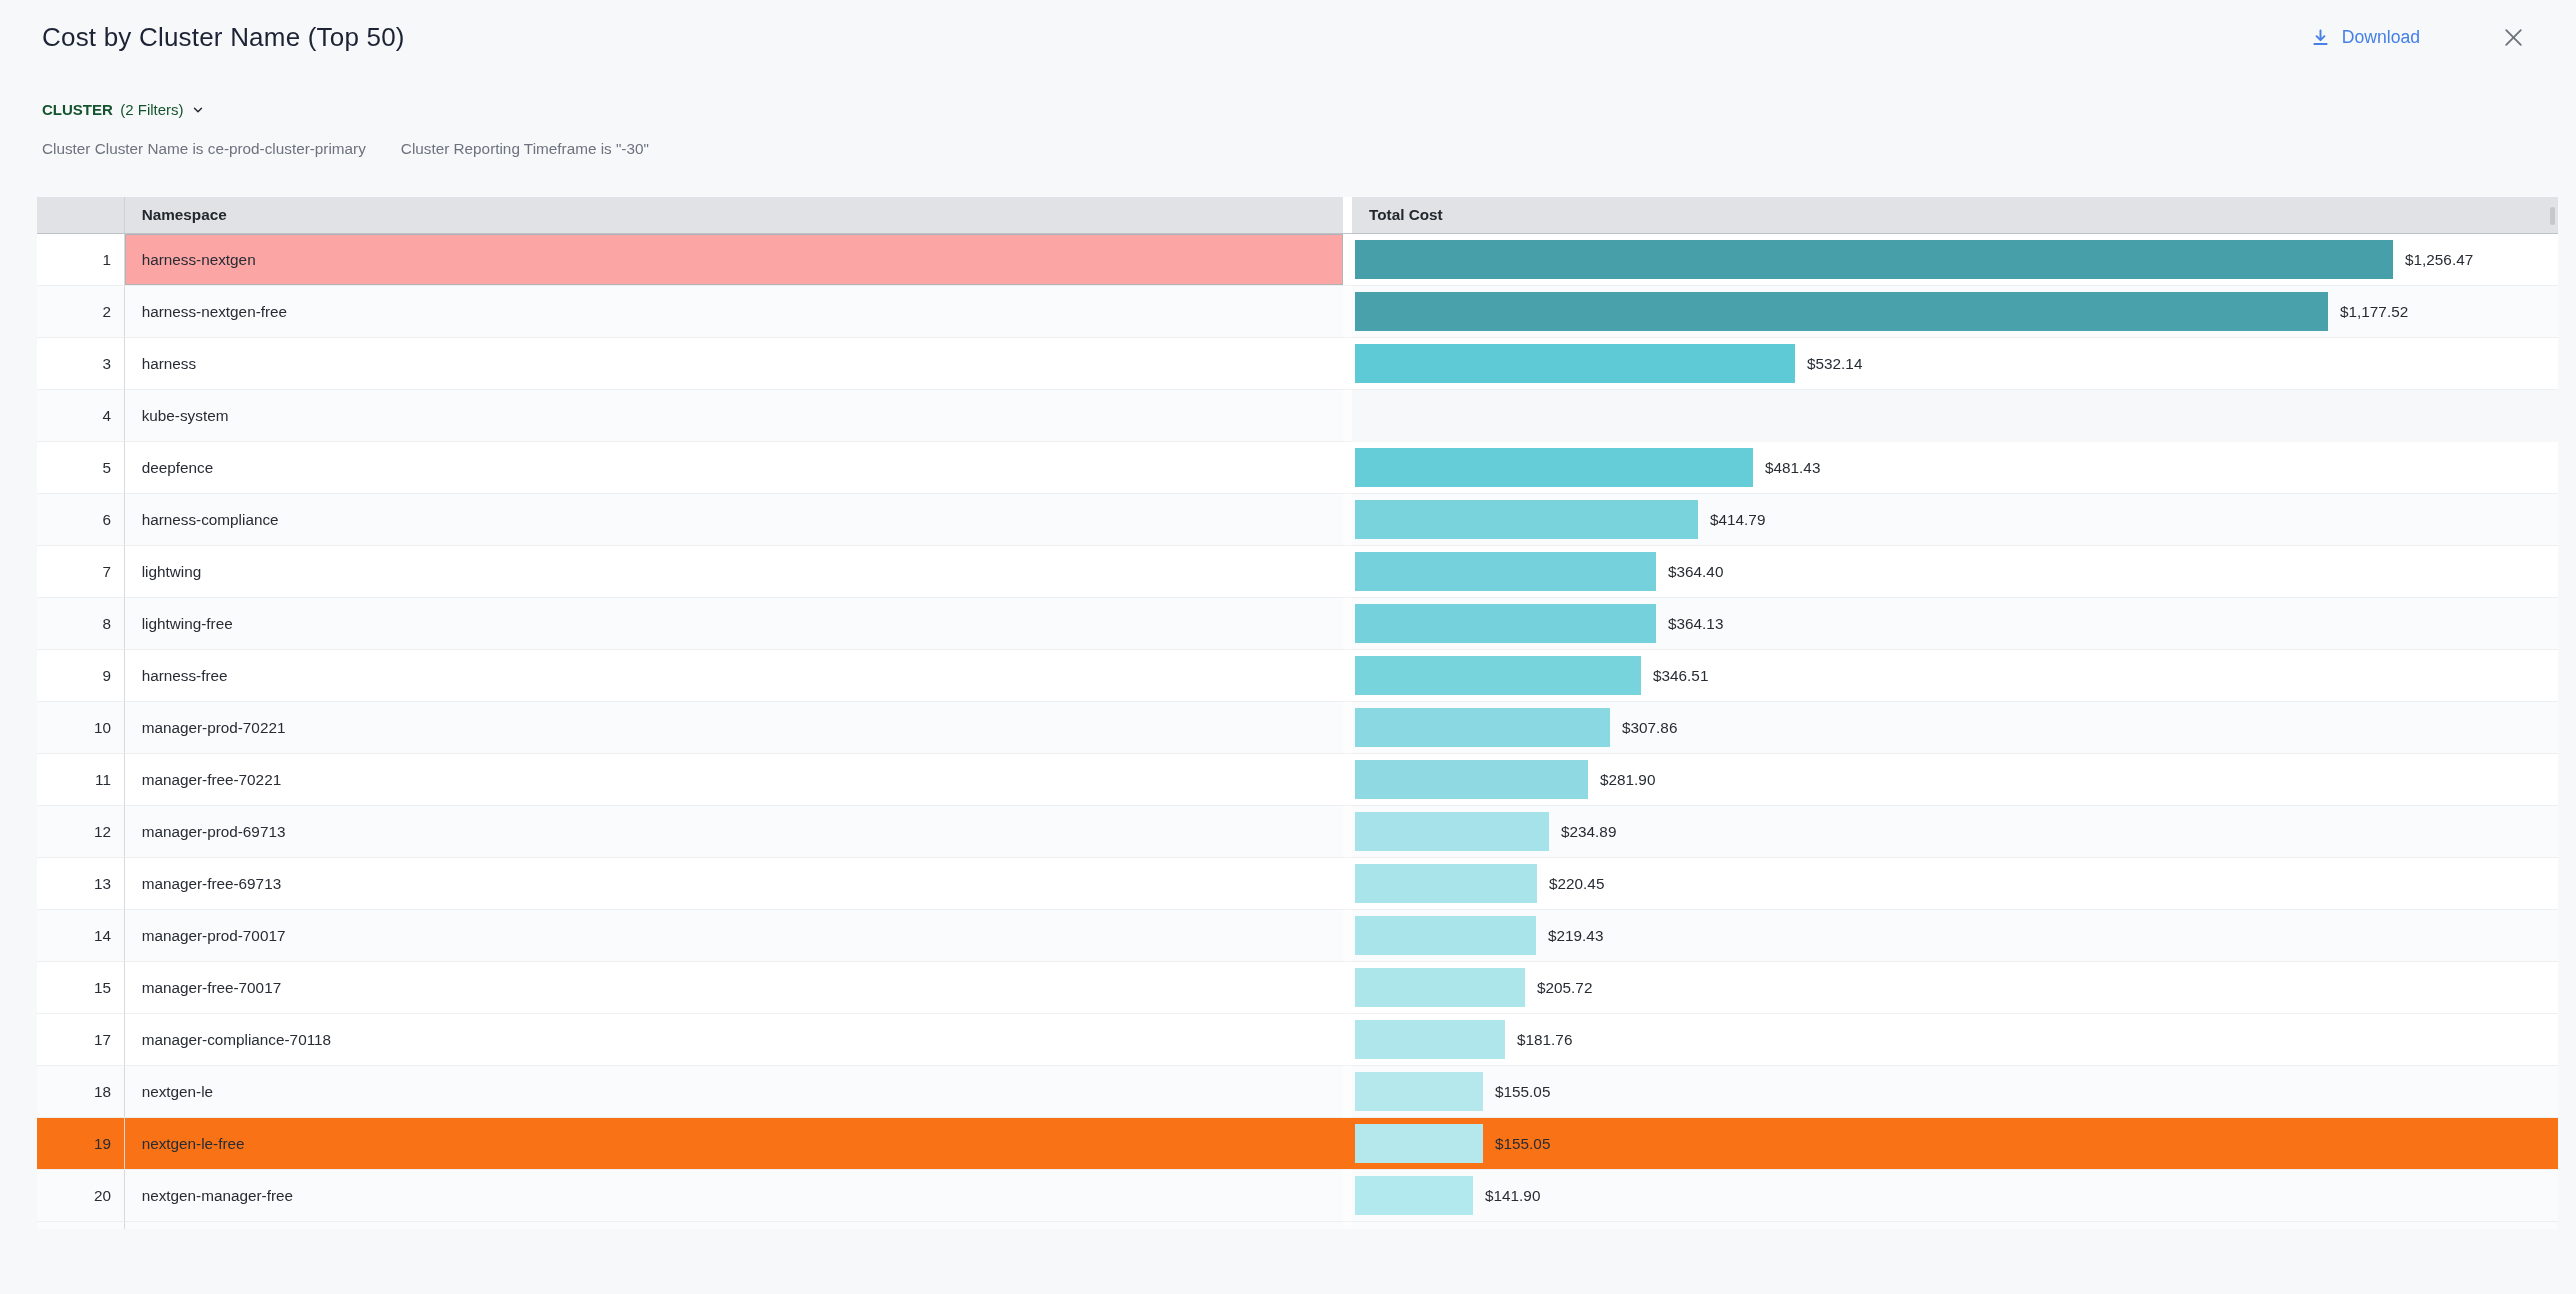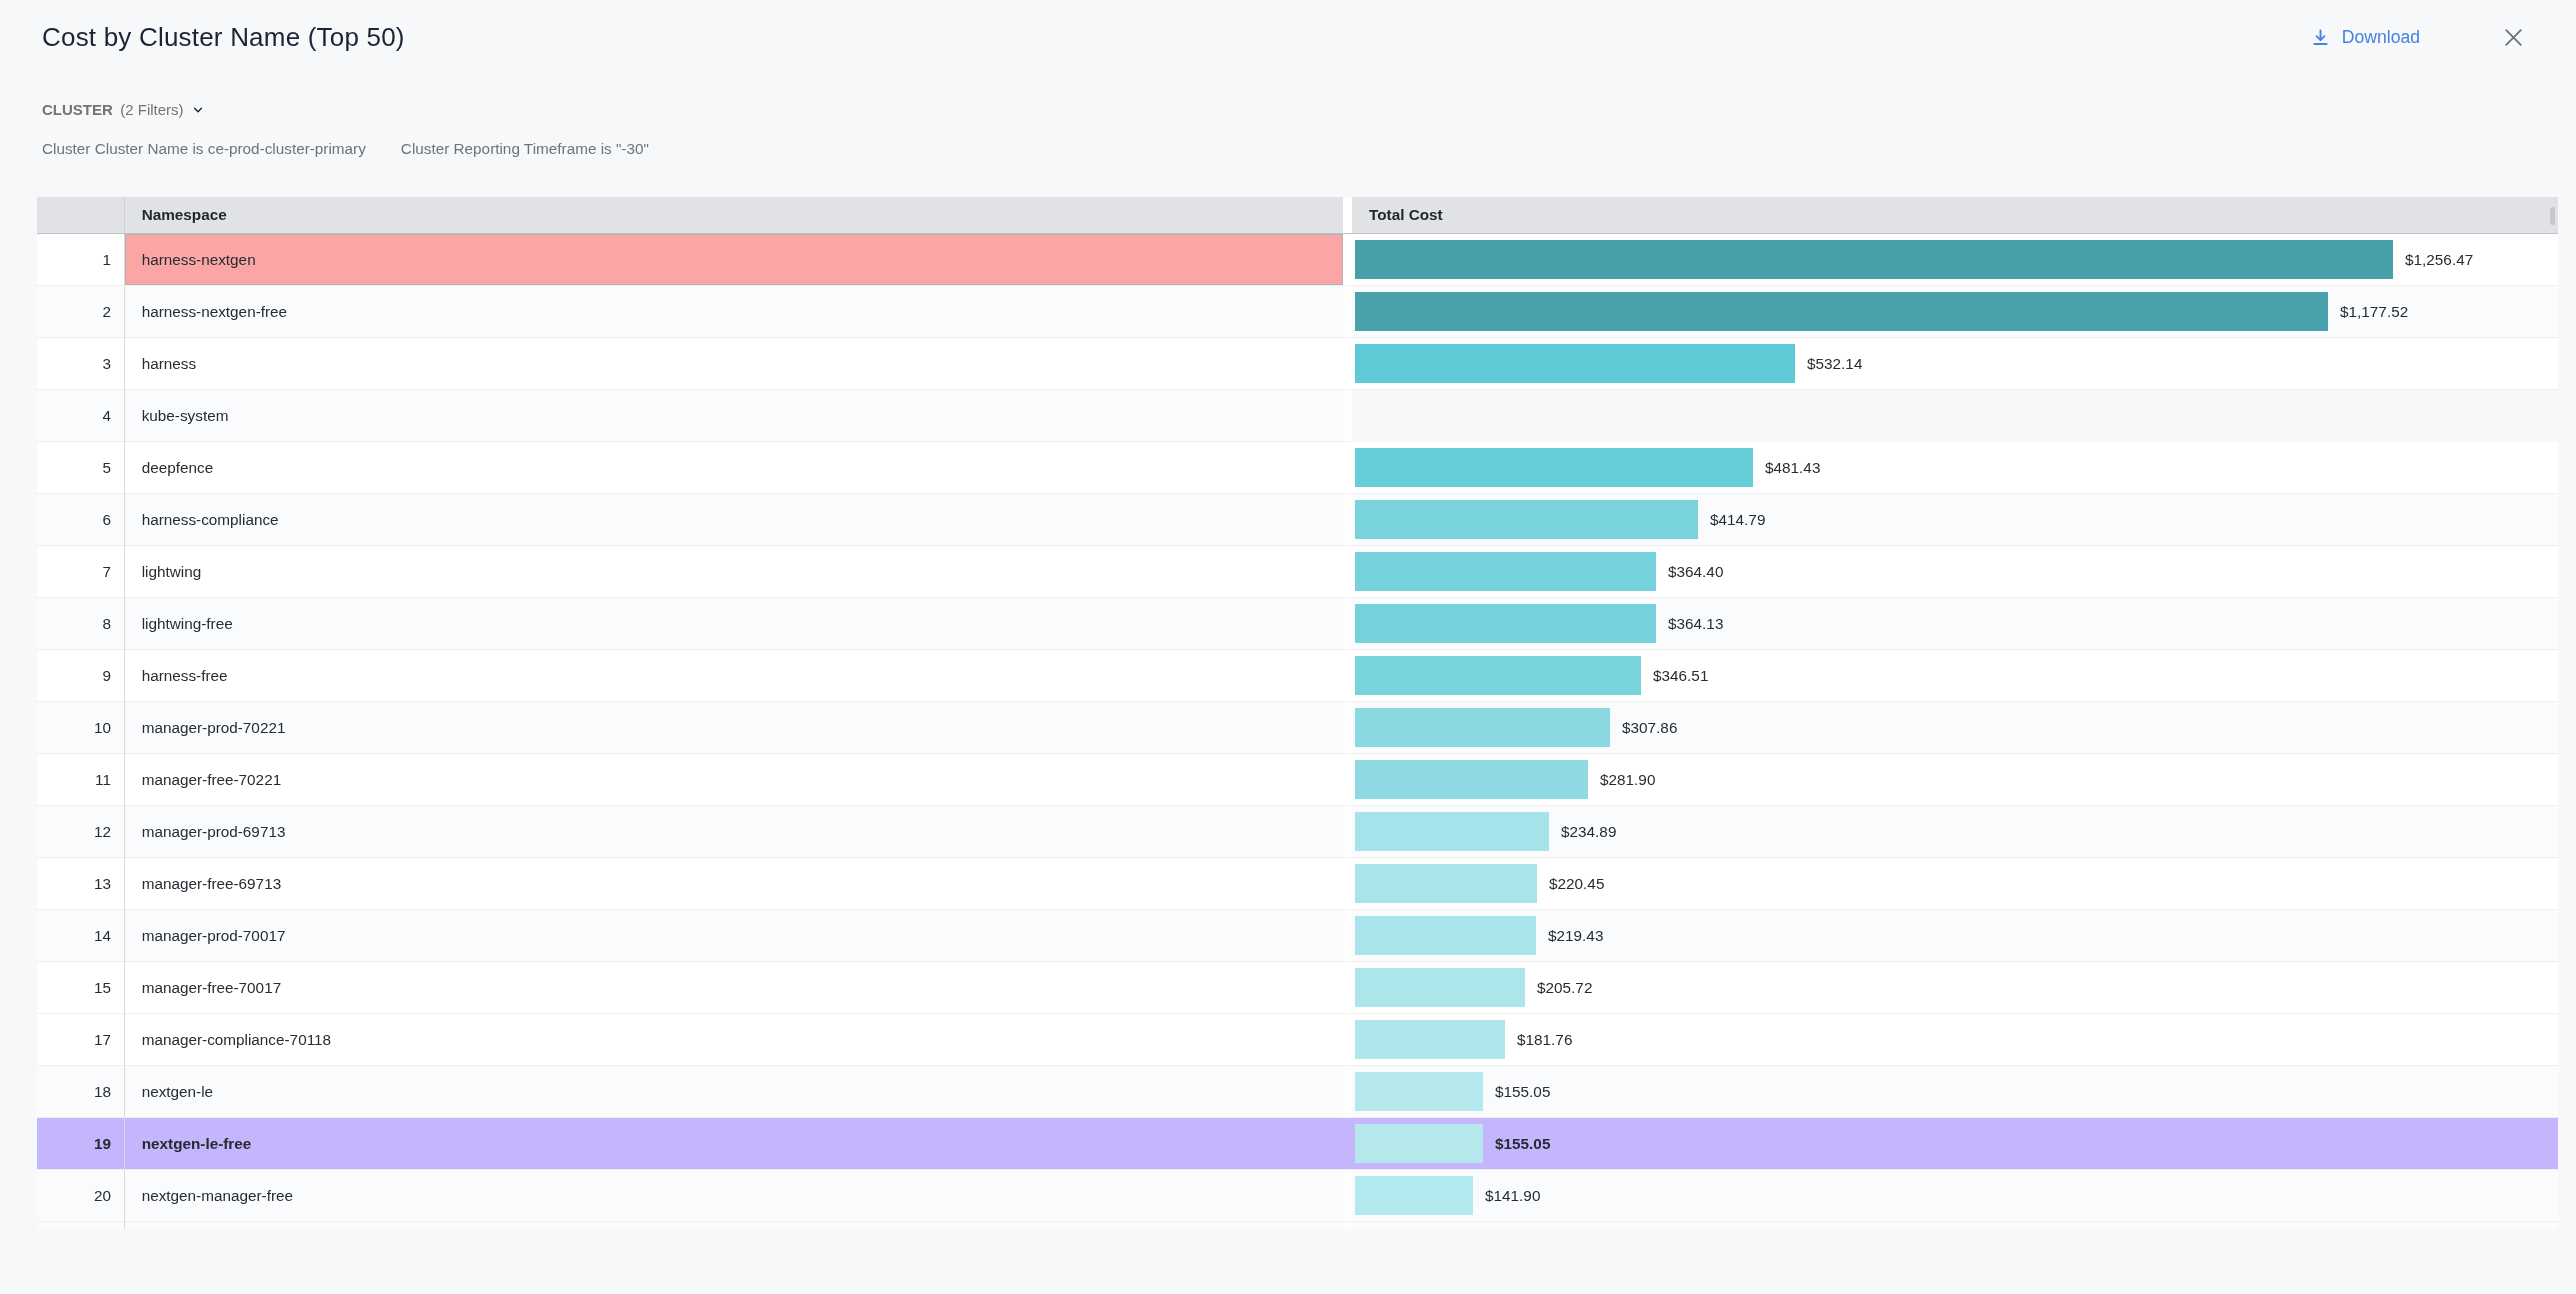--- a/index.html
+++ b/index.html
@@ -28,21 +28,21 @@
   }
   .close-btn {
     margin-left: 81px; margin-right: 18.5px;
     background: none; border: none; cursor: pointer;
     display: flex; align-items: center;
   }
   
   .filter-summary {
     margin: 48px 0 0 42px;
     display: flex; align-items: center; gap: 7.4px;
-    font-size: 15px; font-weight: 700; color: #737373;
+    font-size: 15px; font-weight: 700; color: #14532d;
     cursor: pointer; width: fit-content;
   }
   .filter-summary .count { font-weight: 500; }
   .filter-values {
     margin: 22px 0 0 42px;
     display: flex; gap: 35px;
     font-size: 15.3px; color: #6c727e;
   }
   
   .cost-table {
@@ -71,21 +71,21 @@
   .trow { height: 52px; }
   .trow .cell {
     background: #ffffff;
     border-bottom: 0.9px solid #eeeff1;
     display: flex; align-items: center;
     font-size: 15.3px; color: #272c33;
   }
   .trow .cell.gap { background: #ffffff; border-bottom: 0.9px solid #f2f3f4; }
   .trow.striped .cell { background: #fafbfc; }
   .trow.striped .cell.gap { background: #fdfdfe; }
-  .trow.hovered .cell { background: #c4b5fd; font-weight: bold; }
+  .trow.hovered .cell { background: #f97316; }
   .trow .cell.rank {
     justify-content: flex-end; padding-right: 13px;
     border-right: 0.9px solid #d7d9dc;
   }
   .trow .cell.ns { padding-left: 16.7px; cursor: pointer; }
   .trow .cell.ns.selected {
     background: #fca5a5;
     box-shadow: inset 0 0 0 0.9px #afb2b6;
   }
   .trow .cell.cost { padding-left: 2.8px; }

